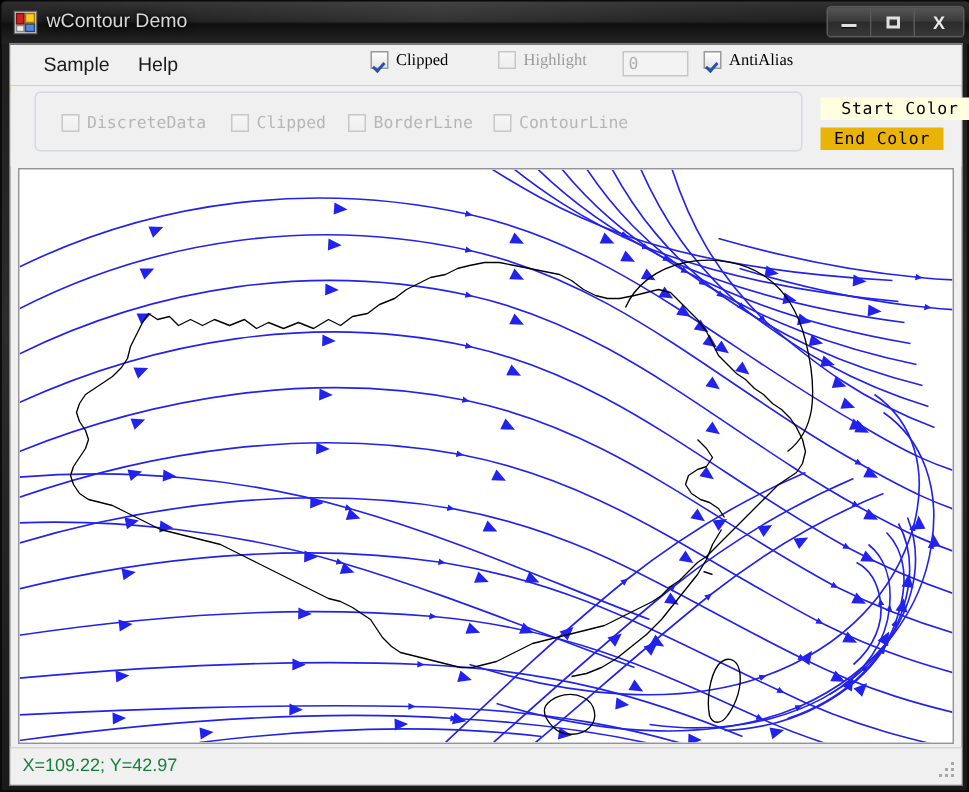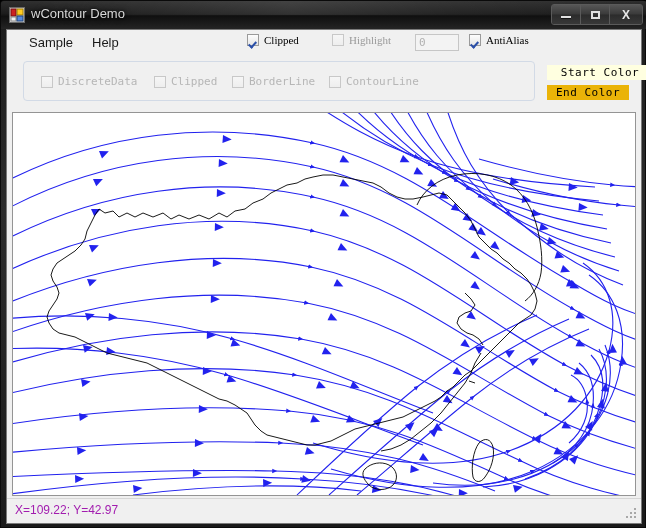--- a/index.html
+++ b/index.html
@@ -243,21 +243,21 @@
     left: 0; bottom: 0;
     width: 634px;
     height: 24px;
     background: #f0f0f0;
     border-top: 1px solid #d6d6d6;
   }
   .status-text {
     position: absolute;
     left: 8px; top: 4px;
     font-size: 12px;
-    color: #a21caf;
+    color: #15803d;
     font-family: "Liberation Sans", sans-serif;
     white-space: nowrap;
   }
   .grip {
     position: absolute;
     right: 3px; bottom: 3px;
     width: 14px; height: 14px;
   }
   .grip i {
     position: absolute;

